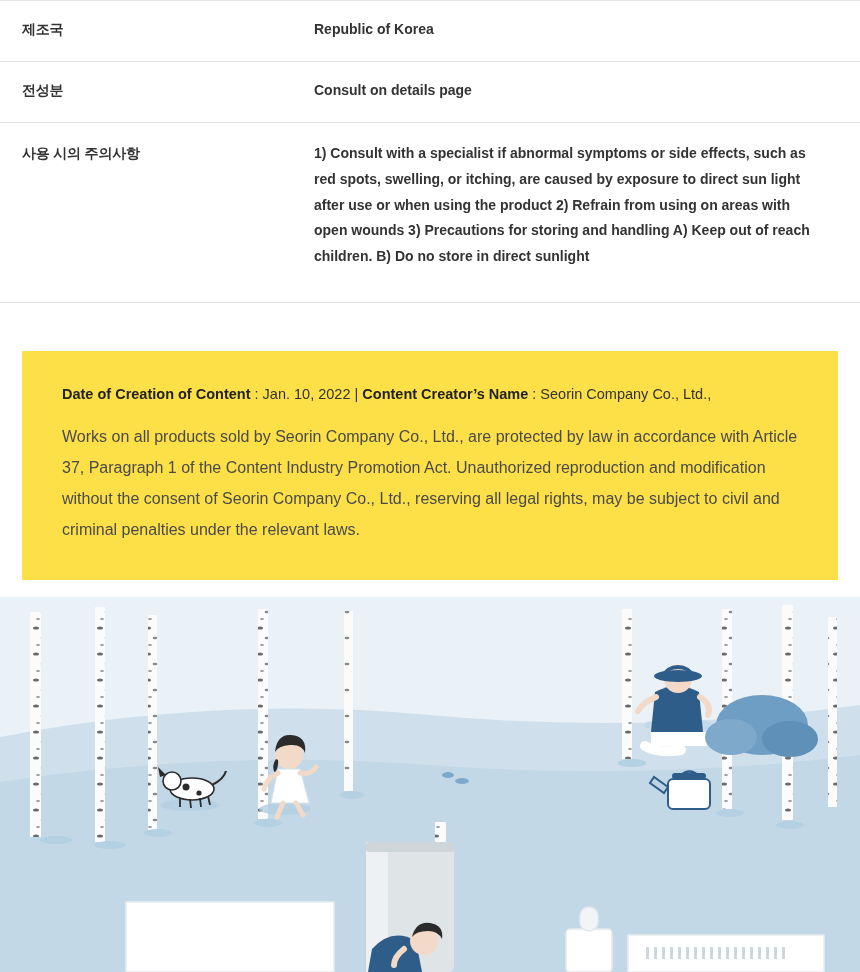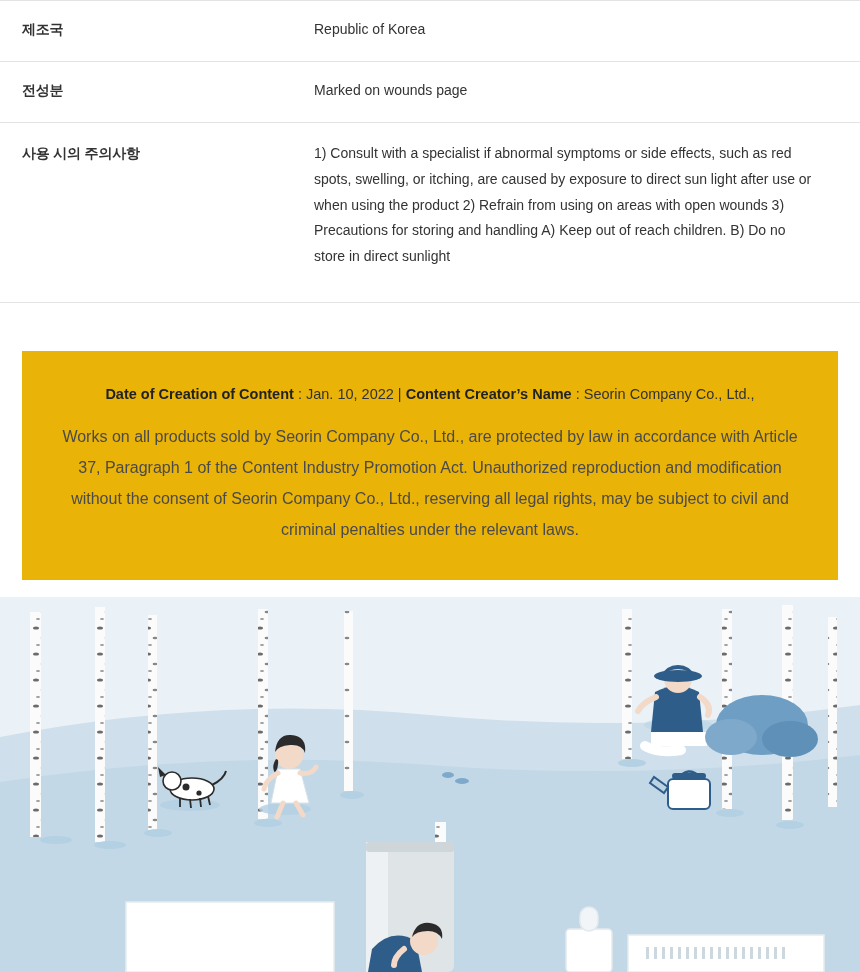--- a/index.html
+++ b/index.html
@@ -32,31 +32,30 @@
     width: 280px;
     padding-left: 22px !important;
     font-weight: bold;
     color: #2b2b2b;
     letter-spacing: -0.2px;
   }
   .spec-value {
     padding-left: 34px !important;
     padding-right: 42px !important;
     color: #4a4a4a;
-    font-weight: normal;
+    font-weight: bold;
   }
   .spec-table tr.row-tall td { padding-top: 18px; padding-bottom: 32px; }
 
   
   .copyright-wrap {
     margin: 48px 22px 0 22px;
     width: 816px;
-    background: #eab308;
+    background: #fde047;
     padding: 30px 40px 34px 40px;
-    text-align: center;
   }
   .copyright-head {
     font-size: 14.5px;
     color: #333;
     line-height: 1.9;
     margin-bottom: 12px;
   }
   .copyright-head b { font-weight: bold; color: #222; }
   .copyright-body {
     font-size: 16px;
@@ -82,21 +81,21 @@
 <div class="page">
 
   <table class="spec-table">
     <tbody>
       <tr>
         <td class="spec-label">제조국</td>
         <td class="spec-value">Republic of Korea</td>
       </tr>
       <tr>
         <td class="spec-label">전성분</td>
-        <td class="spec-value">Marked on wounds page</td>
+        <td class="spec-value">Consult on details page</td>
       </tr>
       <tr class="row-tall">
         <td class="spec-label">사용 시의 주의사항</td>
         <td class="spec-value">1) Consult with a specialist if abnormal symptoms or side effects, such as red spots, swelling, or itching, are caused by exposure to direct sun light after use or when using the product 2) Refrain from using on areas with open wounds 3) Precautions for storing and handling A) Keep out of reach children. B) Do no store in direct sunlight</td>
       </tr>
     </tbody>
   </table>
 
   <div class="copyright-wrap">
     <div class="copyright-head">

